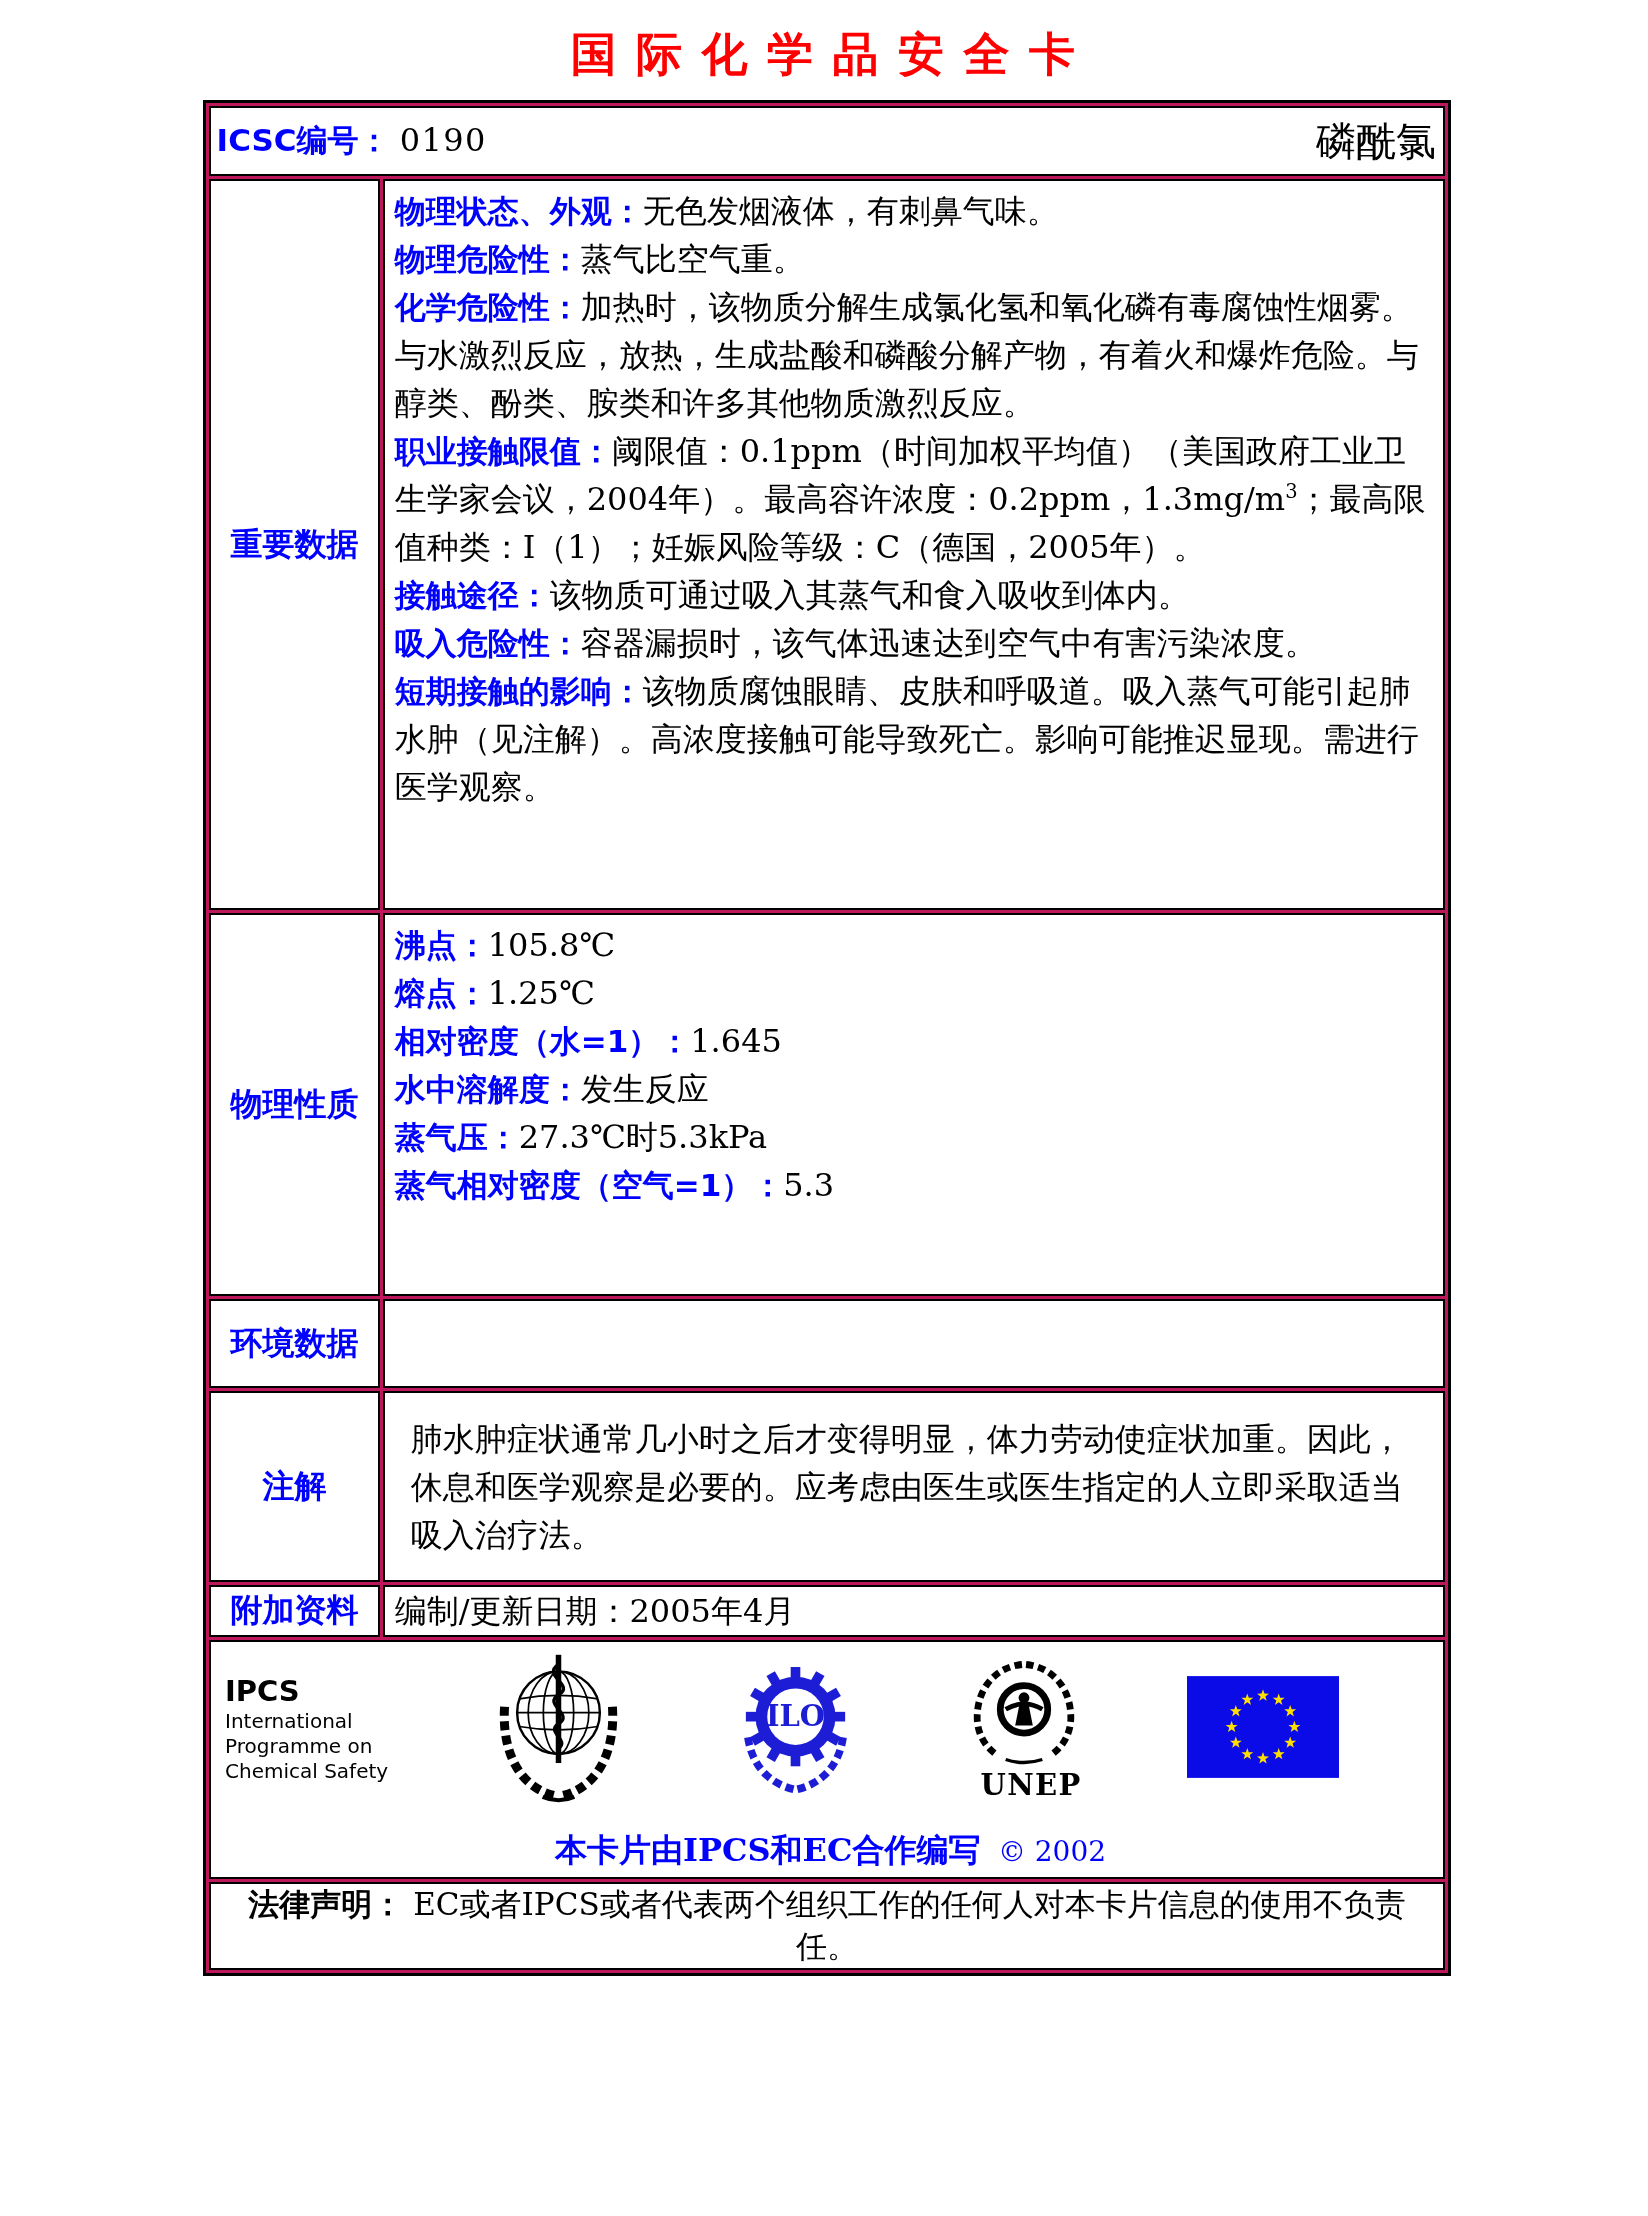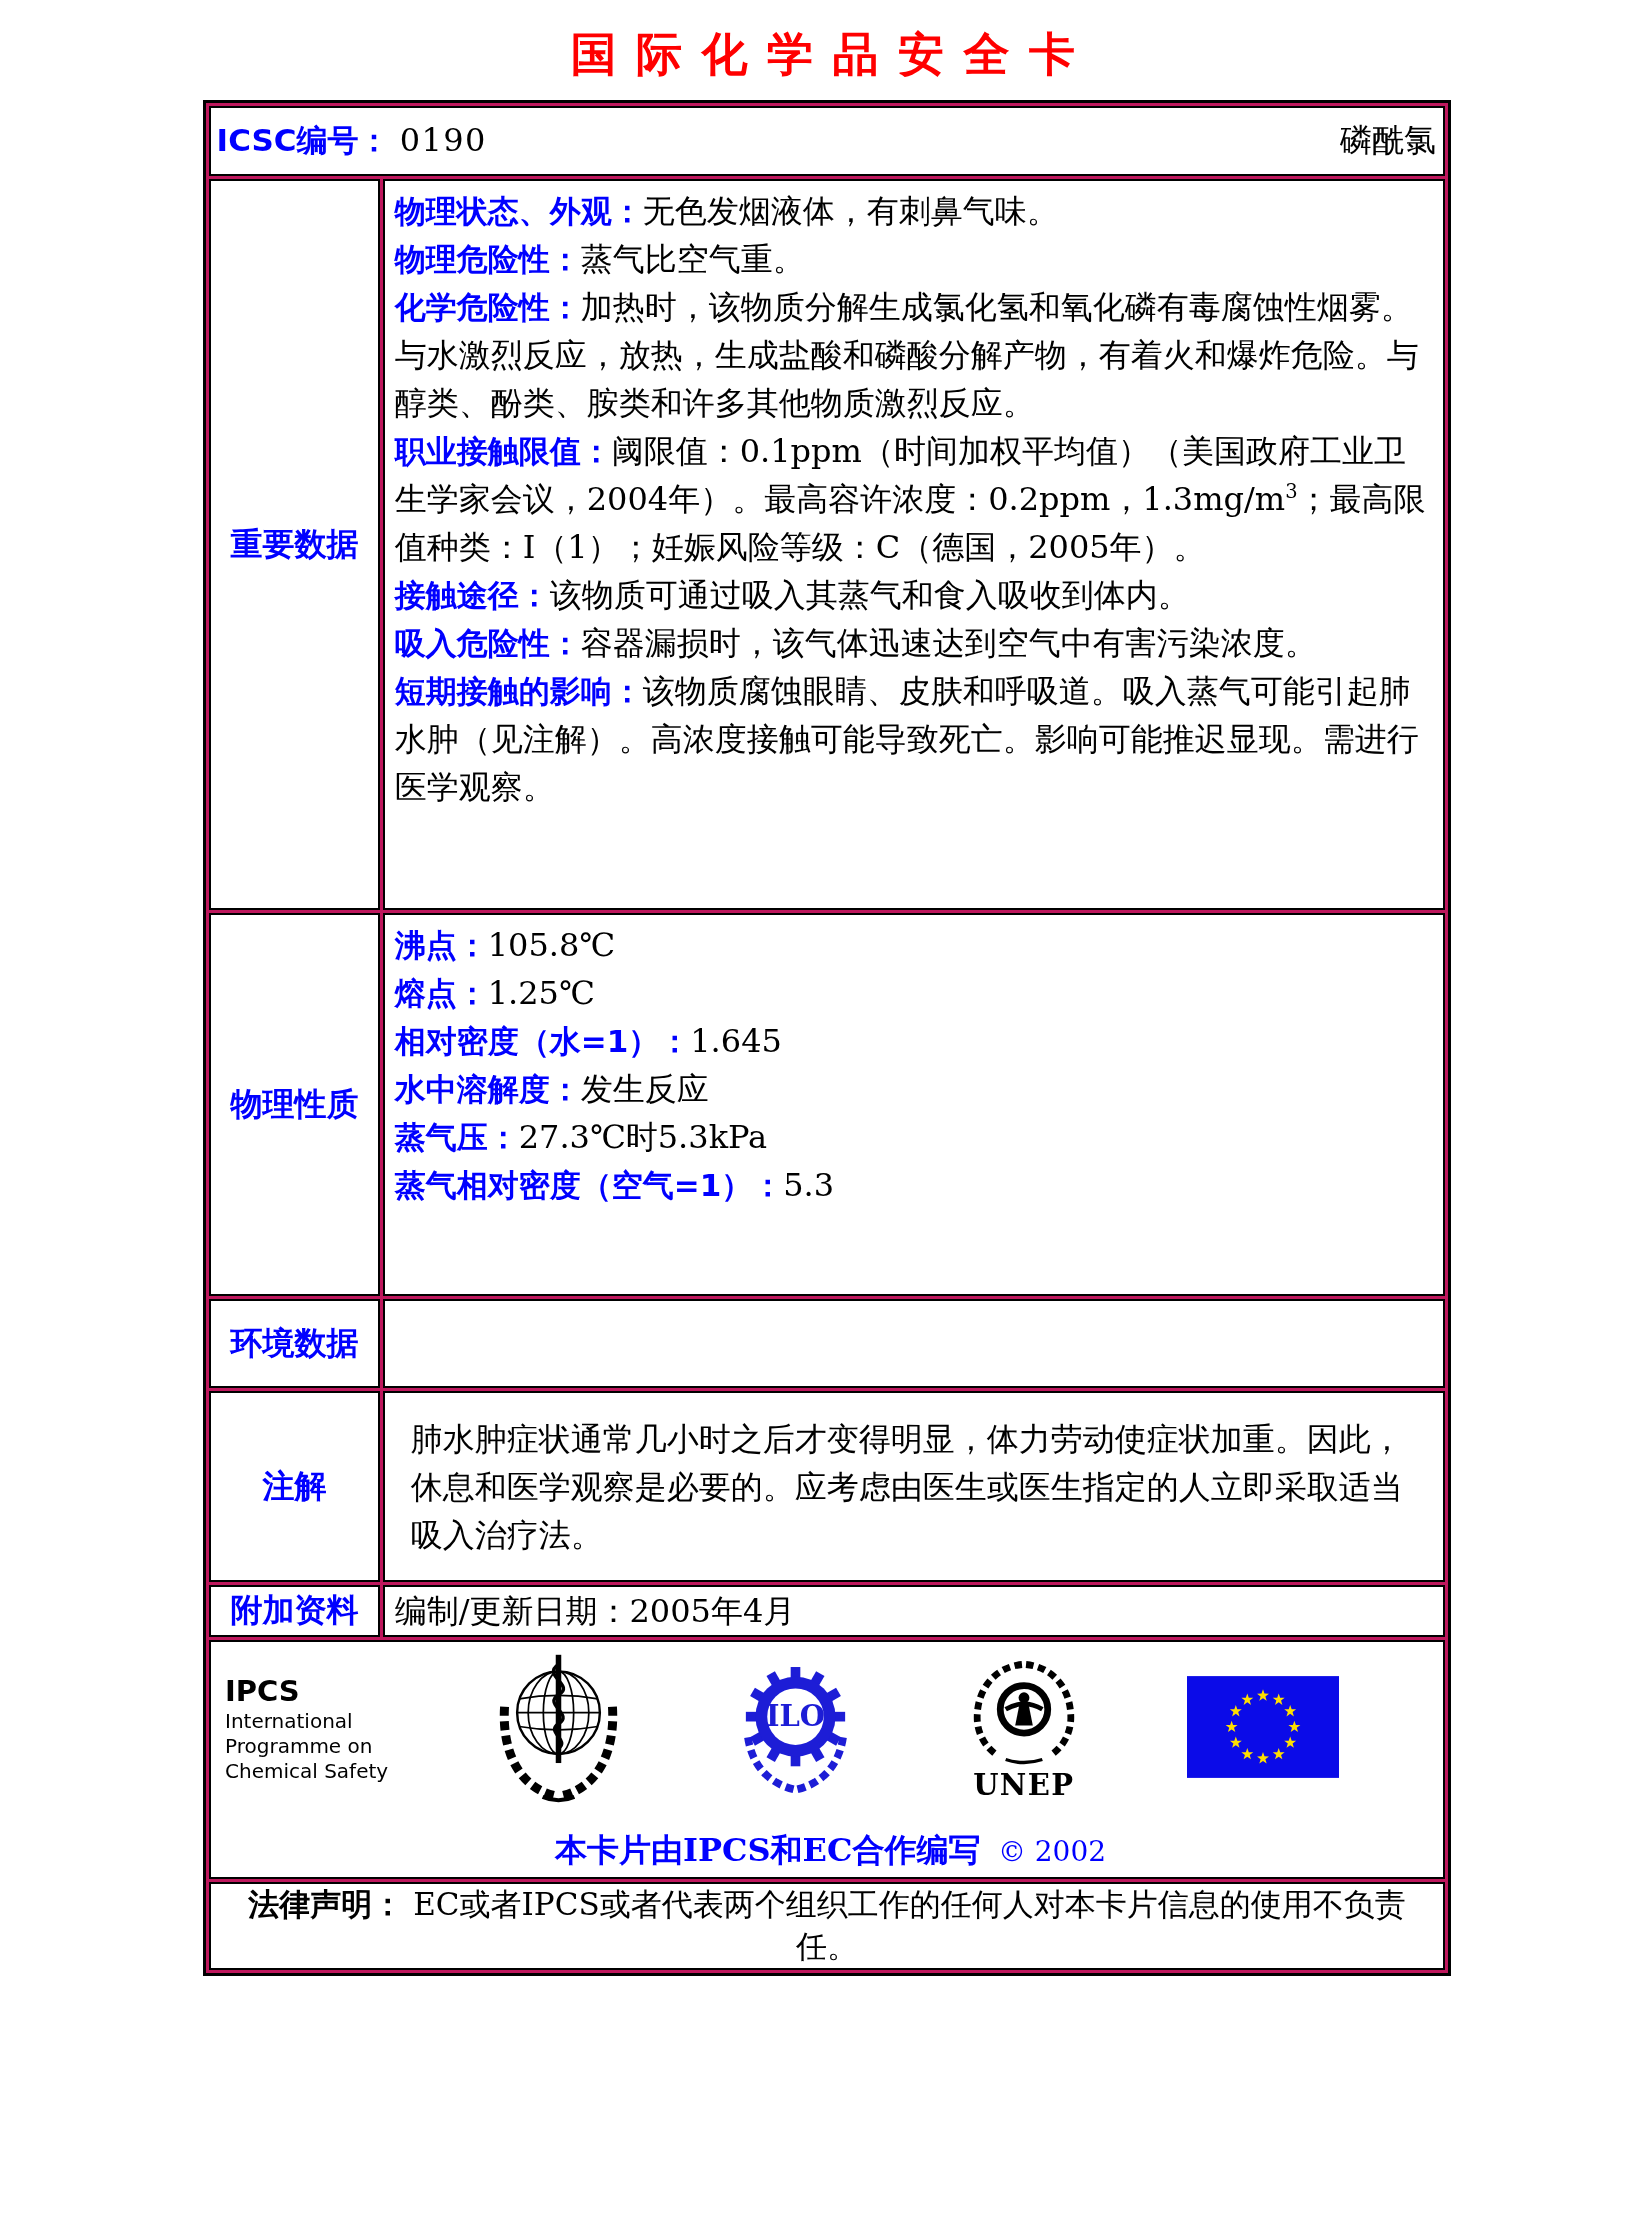--- a/index.html
+++ b/index.html
@@ -21,33 +21,33 @@
   .r-physical td{height:383px;}
   .r-env td{height:89px;}
   .r-notes td{height:189px;}
   .r-add td{height:45px;vertical-align:middle;}
   .r-logos td{height:203px;vertical-align:middle;}
   .r-legal td{height:60px;vertical-align:middle;}
   .hdr-cell{padding:0 7px 0 5.6px;font-size:32px;}
   .hdr-flex{display:flex;justify-content:space-between;align-items:center;}
   .icsc-label{color:#0000ff;font-weight:bold;font-family:"DejaVu Sans","Liberation Sans",sans-serif;font-size:31px;}
   .icsc-number{font-size:32px;letter-spacing:1.4px;}
-  .chem-name{font-size:32px;}
+  .chem-name{font-size:40px;}
   .fitem{margin:0;}
   .flabel{color:#0000ff;font-weight:bold;font-family:"DejaVu Sans","Liberation Sans",sans-serif;font-size:31px;}
   .fval{color:#000;}
   .fitem sup{font-size:19.5px;line-height:0;}
   .notes-par{margin:16px;}
   .logos-wrap{display:flex;align-items:center;justify-content:space-between;padding:4.2px 104px 0 7px;}
   .ipcs-block{font-family:"DejaVu Sans","Liberation Sans",sans-serif;color:#000;line-height:25px;font-size:20px;}
   .ipcs-acronym{font-size:29px;font-weight:bold;line-height:36px;}
   .credit-line{text-align:center;margin-top:22px;color:#0000ff;}
   .credit-main{font-size:32px;font-weight:bold;font-family:"DejaVu Serif","Liberation Serif",serif;}
   .credit-year{font-size:28px;margin-left:14px;}
-  .unep-block{text-align:center;}
+  .unep-block{text-align:right;}
   .unep-caption{font-family:"DejaVu Serif","Liberation Serif",serif;font-weight:bold;font-size:29px;
                 letter-spacing:1.4px;margin-top:-4.2px;color:#000;}
   .legal-cell{padding:0 7px;font-size:31px;text-align:center;}
   .legal-label{font-weight:bold;font-family:"DejaVu Sans","Liberation Sans",sans-serif;}
 </style>
 </head>
 <body>
 
 <div class="page">
 

